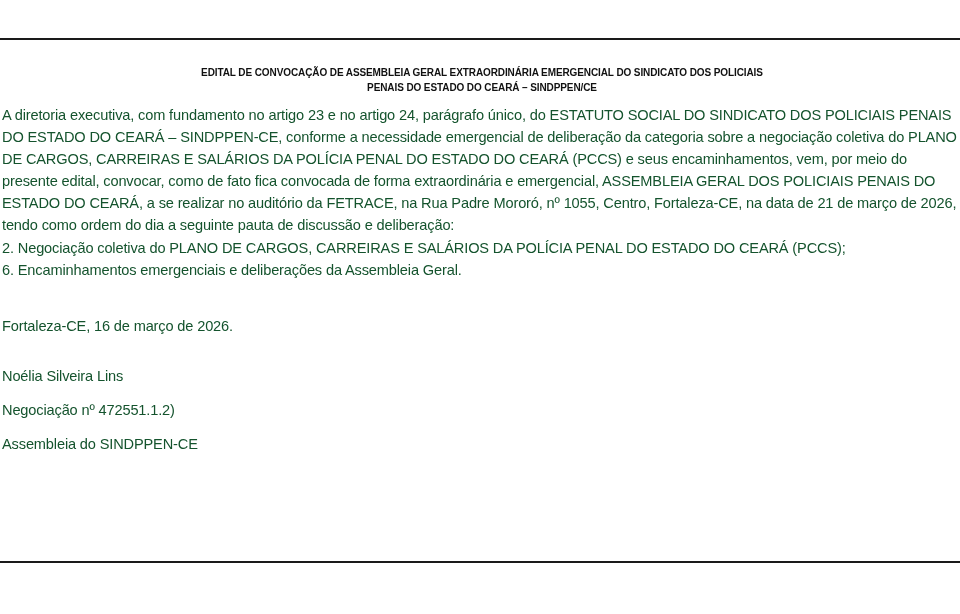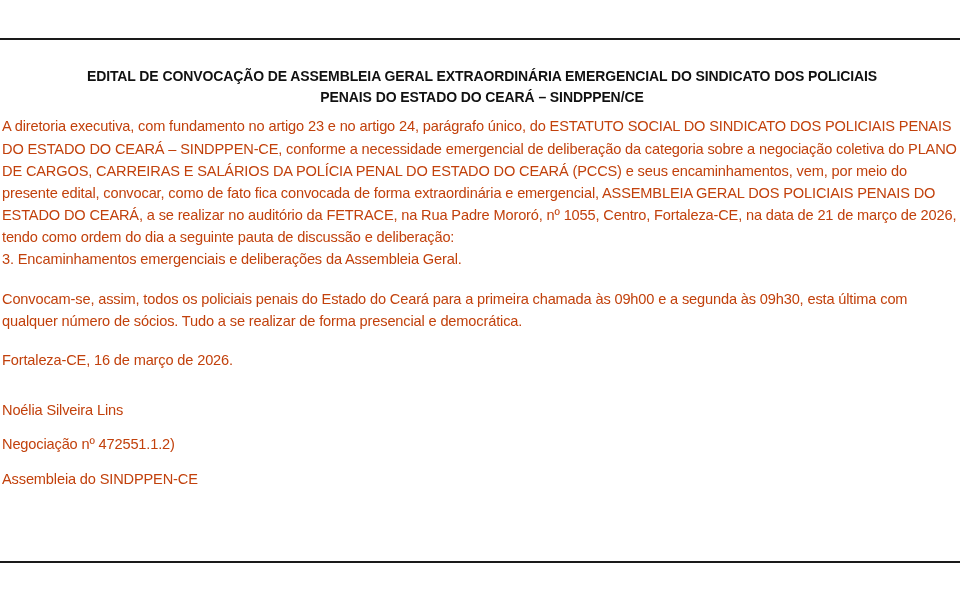--- a/index.html
+++ b/index.html
@@ -35,30 +35,30 @@
     position: absolute;
     left: 0;
     top: 0;
     width: 980px;
     padding: 26px 14px 10px 14px;
     box-sizing: border-box;
   }
   .title {
     text-align: center;
     font-weight: bold;
-    font-size: 14px;
+    font-size: 10px;
     line-height: 1.48;
     letter-spacing: -0.1px;
     color: #111111;
     margin: 0 14px 8px 14px;
   }
   .body-text {
     font-size: 14.6px;
     line-height: 1.52;
-    color: #c2410c;
+    color: #14532d;
     letter-spacing: -0.15px;
     text-align: left;
   }
   .para {
     margin: 0;
     padding: 0;
   }
   .para + .para {
     margin-top: 0;
   }
@@ -86,25 +86,25 @@
     <div class="notice-inner">
 
       <div class="title">
         <div>EDITAL DE CONVOCAÇÃO DE ASSEMBLEIA GERAL EXTRAORDINÁRIA EMERGENCIAL DO SINDICATO DOS POLICIAIS</div>
         <div>PENAIS DO ESTADO DO CEARÁ – SINDPPEN/CE</div>
       </div>
 
       <div class="body-text">
         <p class="para bleed-left">A diretoria executiva, com fundamento no artigo 23 e no artigo 24, parágrafo único, do ESTATUTO SOCIAL DO SINDICATO DOS POLICIAIS PENAIS DO ESTADO DO CEARÁ – SINDPPEN-CE, conforme a necessidade emergencial de deliberação da categoria sobre a negociação coletiva do PLANO DE CARGOS, CARREIRAS E SALÁRIOS DA POLÍCIA PENAL DO ESTADO DO CEARÁ (PCCS) e seus encaminhamentos, vem, por meio do presente edital, convocar, como de fato fica convocada de forma extraordinária e emergencial, ASSEMBLEIA GERAL DOS POLICIAIS PENAIS DO ESTADO DO CEARÁ, a se realizar no auditório da FETRACE, na Rua Padre Mororó, nº 1055, Centro, Fortaleza-CE, na data de 21 de março de 2026, tendo como ordem do dia a seguinte pauta de discussão e deliberação:</p>
 
-        <p class="para list-item bleed-left">3. Encaminhamentos emergenciais e deliberações da Assembleia Geral.</p>
+        <p class="para list-item bleed-left">2. Negociação coletiva do PLANO DE CARGOS, CARREIRAS E SALÁRIOS DA POLÍCIA PENAL DO ESTADO DO CEARÁ (PCCS);</p>
+        <p class="para list-item bleed-left">6. Encaminhamentos emergenciais e deliberações da Assembleia Geral.</p>
 
         <div class="gap"></div>
 
-        <p class="para bleed-left">Convocam-se, assim, todos os policiais penais do Estado do Ceará para a primeira chamada às 09h00 e a segunda às 09h30, esta última com qualquer número de sócios. Tudo a se realizar de forma presencial e democrática.</p>
 
         <div class="gap"></div>
 
         <p class="para bleed-left">Fortaleza-CE, 16 de março de 2026.</p>
 
         <div class="gap-sm"></div>
 
         <p class="para sig-line bleed-left">Noélia Silveira Lins</p>
         <p class="para sig-line bleed-left">Negociação nº 472551.1.2)</p>
         <p class="para sig-line bleed-left">Assembleia do SINDPPEN-CE</p>

